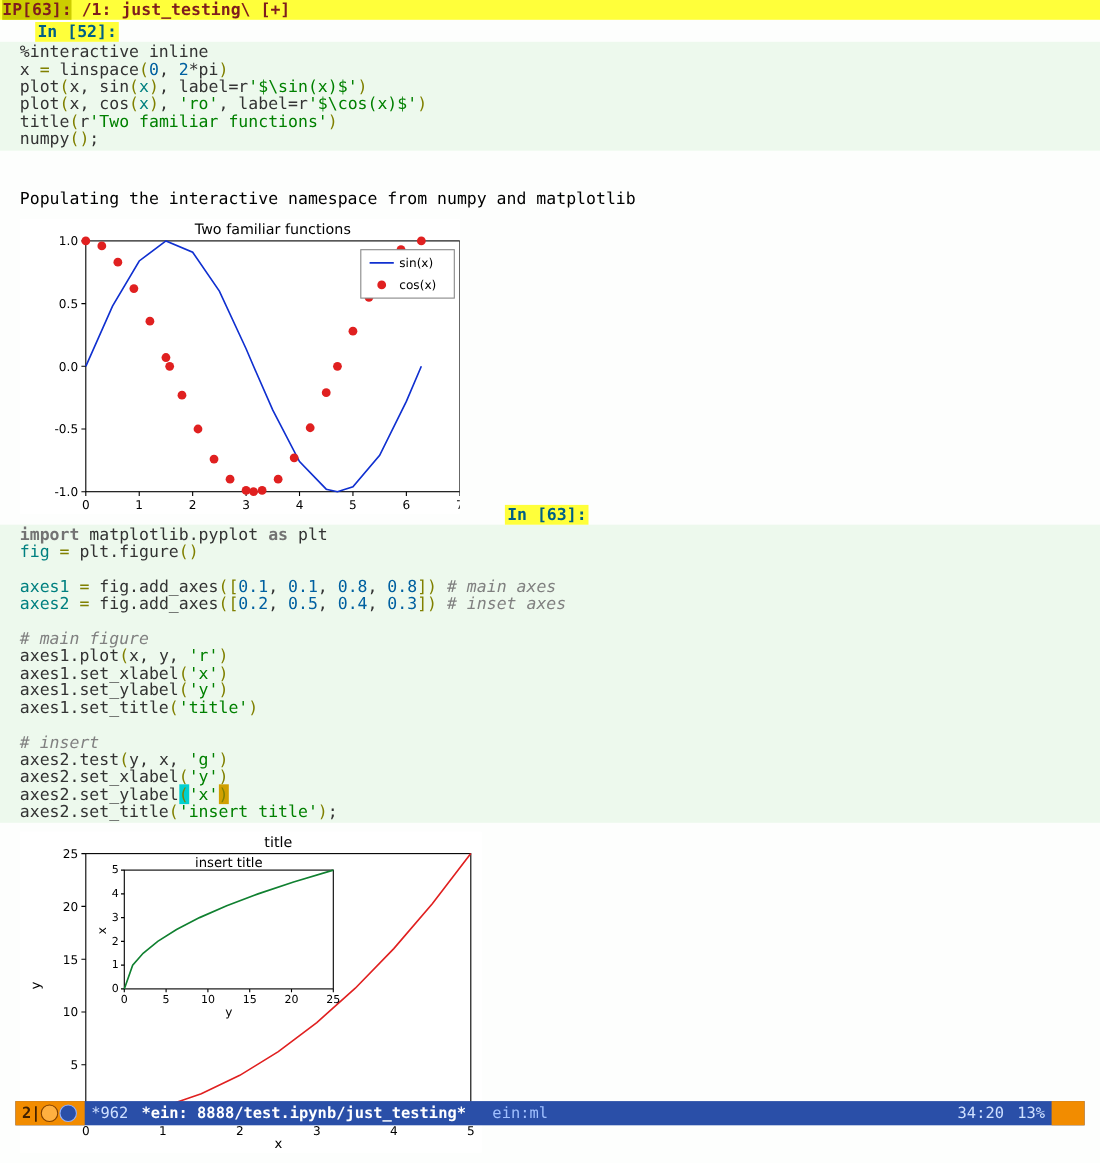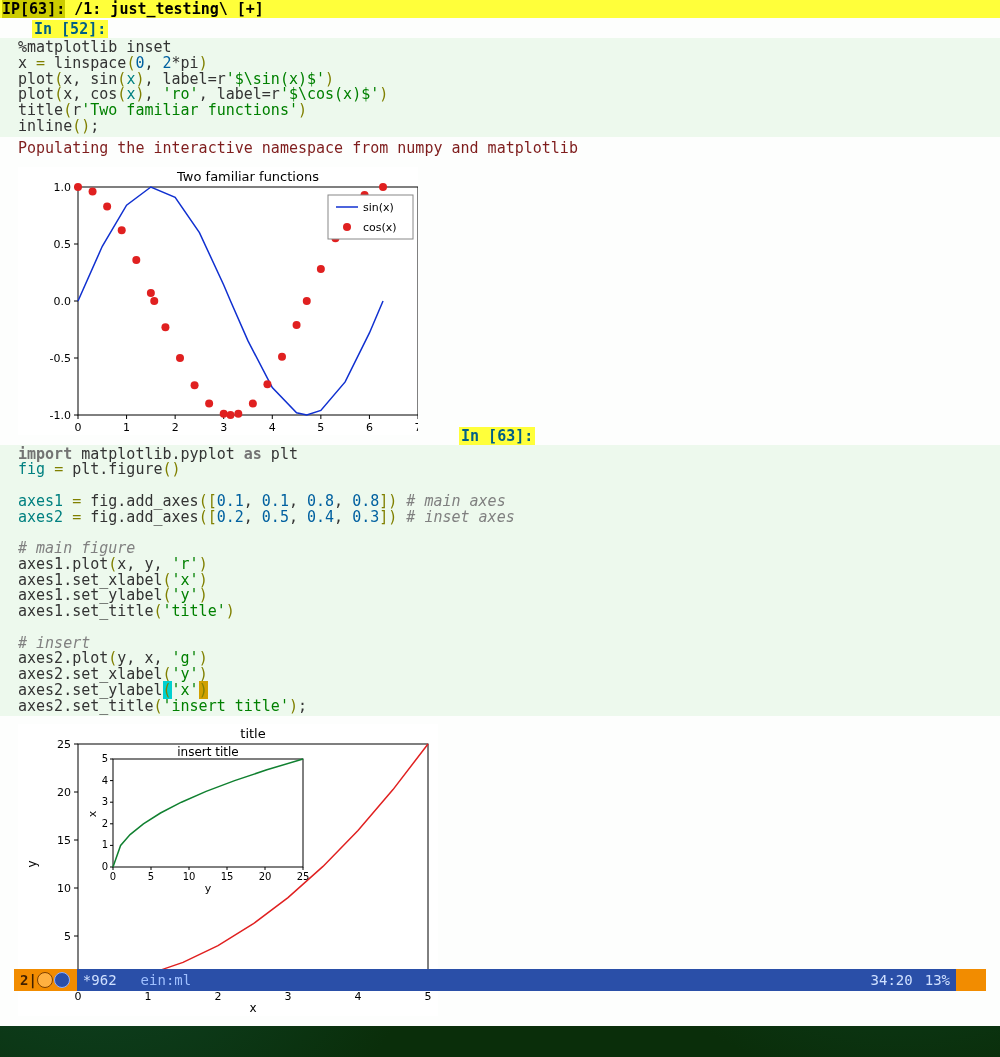--- a/index.html
+++ b/index.html
@@ -21,21 +21,21 @@
   }
   .editor {
     position: absolute;
     left: 0; top: 0;
     width: 1000px;
     background: #fdfefd;
   }
   .editor-inner { min-height: 1000px; }
   .titlebar {
     background: #ffff3a;
-    color: #000000;
+    color: #7f1d1d;
     font-weight: bold;
     padding: 0 2px;
     white-space: pre;
   }
   .titlebar .hl { background: #cccc00; }
   .prompt {
     display: inline-block;
     background: #ffff3a;
     color: #005f87;
     font-weight: bold;
@@ -45,22 +45,23 @@
   }
   .cellcode {
     background: #edf9ed;
     padding: 2px 4px 2px 18px;
     color: #333;
     white-space: pre;
     line-height: 1.05;
   }
   .outtext {
     padding: 2px 4px 2px 18px;
-    color: #7f1d1d;
+    color: #000000;
     white-space: pre;
+    margin-top: 32px;
   }
   .kw   { color: #737373; font-weight: bold; }
   .str  { color: #008000; }
   .num  { color: #0060a0; }
   .name { color: #008080; }
   .op   { color: #808000; }
   .cmt  { color: #808080; font-style: italic; }
   .hl-paren1 { background: #00d0d0; }
   .hl-paren2 { background: #d0a000; }
   .plot {
@@ -93,26 +94,26 @@
 
 <div class="wallpaper"></div>
 
 <div class="editor">
   <div class="editor-inner">
     
     <div class="titlebar"><span class="hl">IP[63]:</span><span> /1: just_testing\ </span><span>[+]</span></div>
 
     
     <div class="prompt">In [52]:</div>
-    <div class="cellcode"><span>%matplotlib inset</span>
+    <div class="cellcode"><span>%interactive inline</span>
 <span>x </span><span class="op">=</span><span> linspace</span><span class="op">(</span><span class="num">0</span><span>, </span><span class="num">2</span><span>*pi</span><span class="op">)</span>
 <span>plot</span><span class="op">(</span><span>x, sin</span><span class="op">(</span><span class="name">x</span><span class="op">)</span><span>, label=r</span><span class="str">'$\sin(x)$'</span><span class="op">)</span>
 <span>plot</span><span class="op">(</span><span>x, cos</span><span class="op">(</span><span class="name">x</span><span class="op">)</span><span>, </span><span class="str">'ro'</span><span>, label=r</span><span class="str">'$\cos(x)$'</span><span class="op">)</span>
 <span>title</span><span class="op">(</span><span>r</span><span class="str">'Two familiar functions'</span><span class="op">)</span>
-<span>inline</span><span class="op">()</span><span>;</span></div>
+<span>numpy</span><span class="op">()</span><span>;</span></div>
     <div class="outtext">Populating the interactive namespace from numpy and matplotlib</div>
 
     
     <svg class="plot" width="400" height="268" viewBox="0 0 400 268">
       <text id="p1title" x="230" y="14" text-anchor="middle" font-size="13">Two familiar functions</text>
       <rect x="60" y="20" width="340" height="228" fill="#fff" stroke="#000"></rect>
 
       <g id="p1yticks" font-size="11" text-anchor="end">
           <line x1="60" y1="248" x2="56" y2="248" stroke="#000"></line>
           <text x="53" y="252">-1.0</text>
@@ -189,21 +190,21 @@
 <span class="name">axes1 </span><span class="op">=</span><span> fig.add_axes</span><span class="op">([</span><span class="num">0.1</span><span>, </span><span class="num">0.1</span><span>, </span><span class="num">0.8</span><span>, </span><span class="num">0.8</span><span class="op">])</span><span class="cmt"> # main axes</span>
 <span class="name">axes2 </span><span class="op">=</span><span> fig.add_axes</span><span class="op">([</span><span class="num">0.2</span><span>, </span><span class="num">0.5</span><span>, </span><span class="num">0.4</span><span>, </span><span class="num">0.3</span><span class="op">])</span><span class="cmt"> # inset axes</span>
 
 <span class="cmt"># main figure</span>
 <span>axes1.plot</span><span class="op">(</span><span>x, y, </span><span class="str">'r'</span><span class="op">)</span>
 <span>axes1.set_xlabel</span><span class="op">(</span><span class="str">'x'</span><span class="op">)</span>
 <span>axes1.set_ylabel</span><span class="op">(</span><span class="str">'y'</span><span class="op">)</span>
 <span>axes1.set_title</span><span class="op">(</span><span class="str">'title'</span><span class="op">)</span>
 
 <span class="cmt"># insert</span>
-<span>axes2.plot</span><span class="op">(</span><span>y, x, </span><span class="str">'g'</span><span class="op">)</span>
+<span>axes2.test</span><span class="op">(</span><span>y, x, </span><span class="str">'g'</span><span class="op">)</span>
 <span>axes2.set_xlabel</span><span class="op">(</span><span class="str">'y'</span><span class="op">)</span>
 <span>axes2.set_ylabel</span><span class="op hl-paren1">(</span><span class="str">'x'</span><span class="op hl-paren2">)</span>
 <span>axes2.set_title</span><span class="op">(</span><span class="str">'insert title'</span><span class="op">)</span><span>;</span></div>
 
     
     <svg class="plot" width="420" height="292" viewBox="0 0 420 292">
       <text id="p2title" x="235" y="14" text-anchor="middle" font-size="13">title</text>
       <rect x="60" y="20" width="350" height="240" fill="#fff" stroke="#000"></rect>
       <g id="p2yticks" font-size="11" text-anchor="end">
           <line x1="60" y1="260" x2="56" y2="260" stroke="#000"></line>
@@ -276,19 +277,20 @@
   <div class="modeline">
     <div class="seg orange">
         <span>2|</span>
         <span class="circle"></span> 
         <span class="circle blue"></span>
       </div>
     <div class="seg">
         <span>*</span> 
         <span>962</span>
       </div>
+    <div class="seg bufname">*ein: 8888/test.ipynb/just_testing*</div>
     <div class="seg mode">ein:ml</div>
     <div class="spacer"></div>
     <div class="seg">34:20</div>
     <div class="seg">13%</div>
     <div class="seg orange2"></div>
   </div>
 </div>
 
 </body></html>

